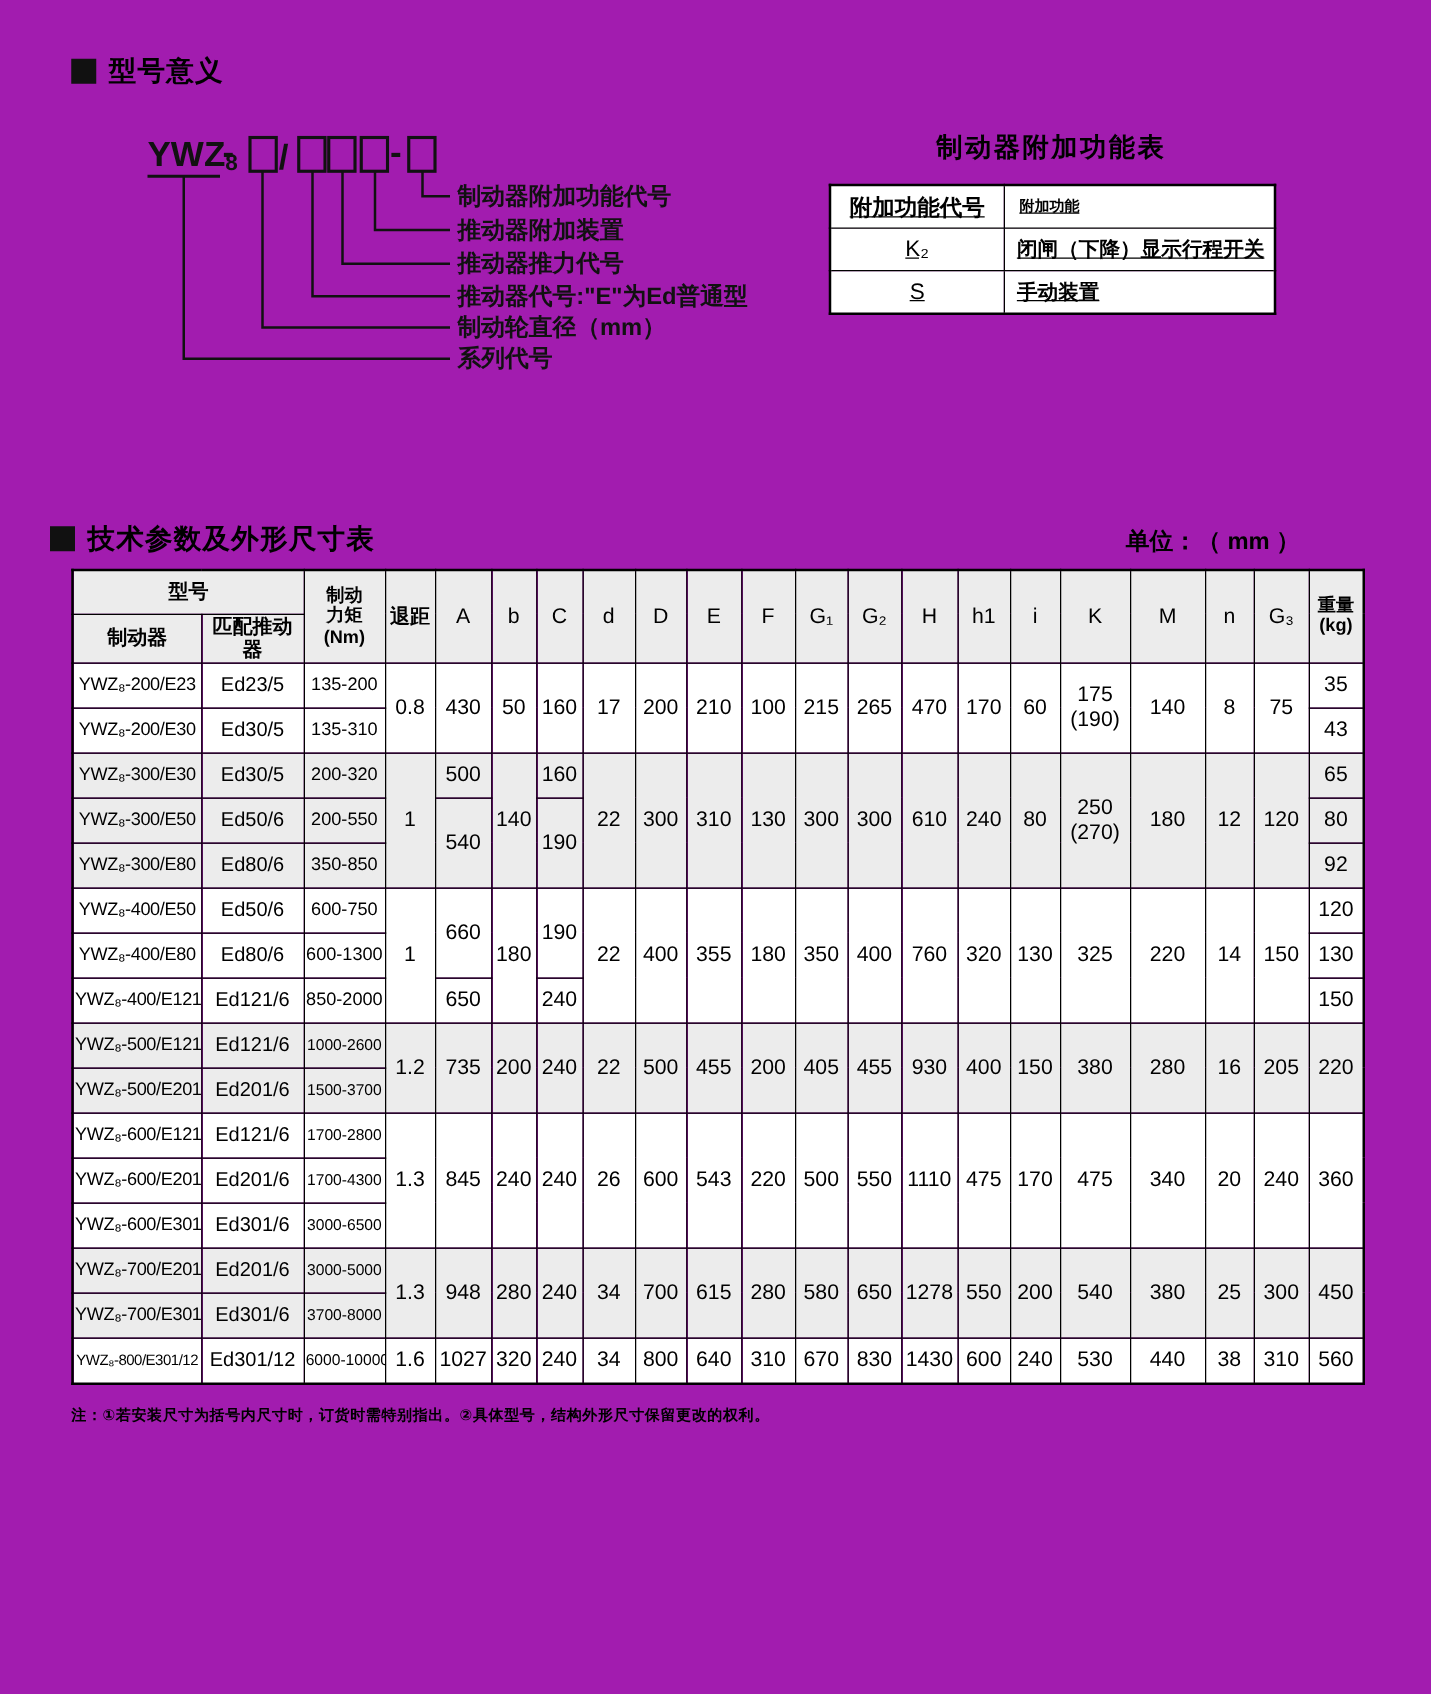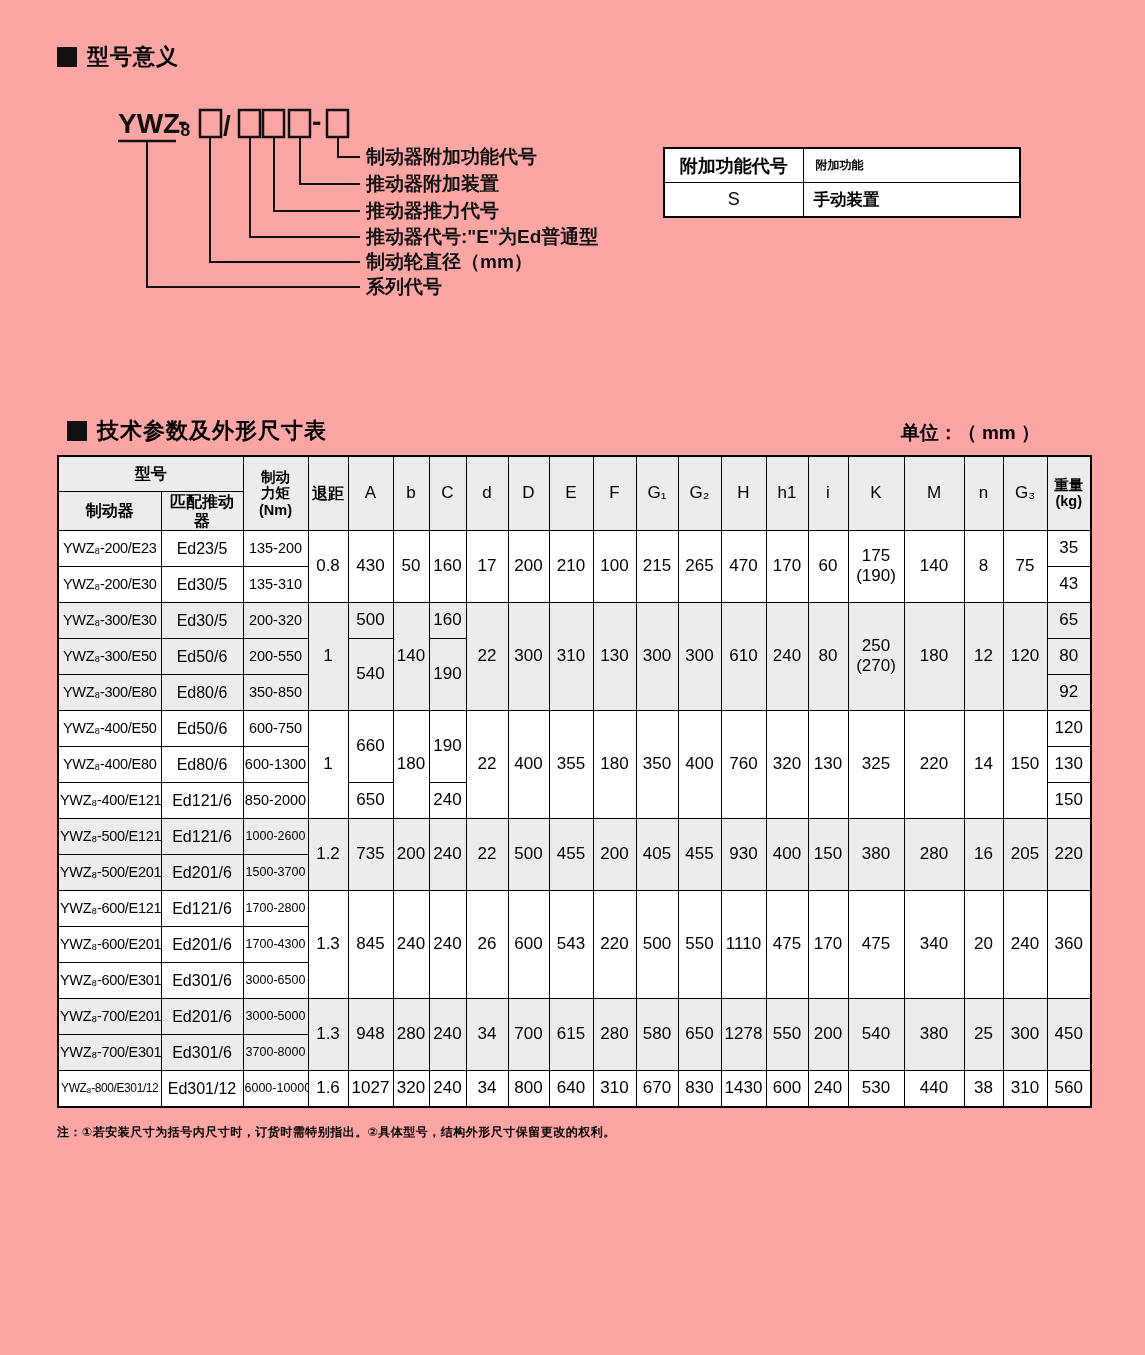--- a/index.html
+++ b/index.html
@@ -1,17 +1,17 @@
 <!DOCTYPE html>
 <html><head>
 <meta charset="utf-8">
 <style>
   html,body { margin:0; padding:0; background:#fff; }
   body { font-family:"Liberation Sans","DejaVu Sans",sans-serif; color:#000; }
-  .page { position:relative; width:1145px; height:1355px; background:#fca5a5; overflow:hidden; }
+  .page { position:relative; width:1145px; height:1355px; background:#a21caf; overflow:hidden; }
 
   
   .sec-title { position:absolute; display:flex; align-items:center; gap:10px;
                font-size:22px; font-weight:bold; letter-spacing:1px; }
   .marker { width:20px; height:20px; background:#111; flex:0 0 auto; }
 
   
   #diagram { position:absolute; left:60px; top:95px; }
   #diagram text { fill:#111; font-family:"Liberation Sans","DejaVu Sans",sans-serif; }
   .ywz { font-size:28px; font-weight:bold; }
@@ -20,21 +20,21 @@
   .dlabel { font-size:19px; font-weight:bold; }
   .dline { stroke:#111; stroke-width:2; fill:none; }
   .dbox { stroke:#111; stroke-width:2.5; fill:none; }
 
   
   .func-title { position:absolute; left:663px; top:104px; width:356px; text-align:center;
                 font-size:21px; font-weight:bold; letter-spacing:2px; }
   #func-table { position:absolute; left:663px; top:147px; width:356px;
                 border-collapse:collapse; table-layout:fixed; border:2px solid #000; }
   #func-table th, #func-table td { border:1.5px solid #000; height:27px; padding:3px;
-                background:#fff; vertical-align:middle; }
+                background:#fff; vertical-align:middle;text-decoration:underline; }
   #func-table .fc1 { text-align:center; font-size:18px; font-weight:bold; }
   #func-table .fc2 { text-align:left; padding-left:12px; font-size:12px; font-weight:bold; }
   #func-table .code { text-align:center; font-size:18px; font-weight:normal; }
   #func-table .desc { text-align:left; padding-left:10px; font-size:16.5px; font-weight:bold;
                       letter-spacing:0px; white-space:nowrap; }
 
   .unit-label { position:absolute; left:840px; top:420px; width:200px; text-align:right;
                 font-size:19px; font-weight:bold; }
 
   
@@ -89,38 +89,43 @@
     <polyline points="87,46 87,192 300,192" class="dline"></polyline>
 
     <text x="306" y="68" class="dlabel">制动器附加功能代号</text>
     <text x="306" y="95" class="dlabel">推动器附加装置</text>
     <text x="306" y="122" class="dlabel">推动器推力代号</text>
     <text x="306" y="148" class="dlabel">推动器代号:"E"为Ed普通型</text>
     <text x="306" y="173" class="dlabel">制动轮直径（mm）</text>
     <text x="306" y="198" class="dlabel">系列代号</text>
   </svg>
 
+  <div class="func-title">制动器附加功能表</div>
   <table id="func-table">
     <colgroup>
         <col style="width:139px">
         <col style="width:217px">
       </colgroup>
     <tbody>
       <tr>
         <th class="fc1">附加功能代号</th>
         <th class="fc2">附加功能</th>
       </tr>
       <tr>
+        <td class="code">K₂</td>
+        <td class="desc">闭闸（下降）显示行程开关</td>
+      </tr>
+      <tr>
         <td class="code">S</td>
         <td class="desc">手动装置</td>
       </tr>
     </tbody>
   </table>
 
-  <div class="sec-title" style="left:67px; top:416px;">
+  <div class="sec-title" style="left:40px; top:416px;">
     <span class="marker"></span>
     <span>技术参数及外形尺寸表</span>
   </div>
   <div class="unit-label">单位：（ mm ）</div>
 
   <table id="main-table">
     <colgroup>
       <col style="width:103px">
         <col style="width:82px">
         <col style="width:65px">

